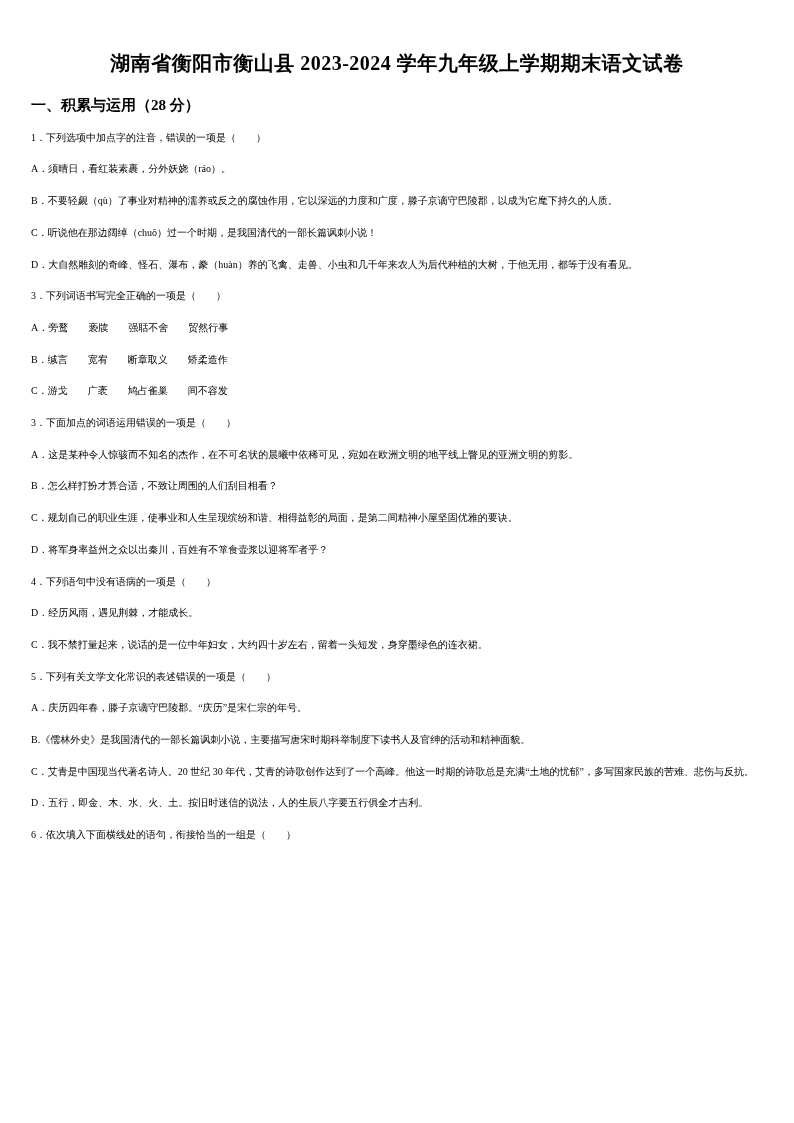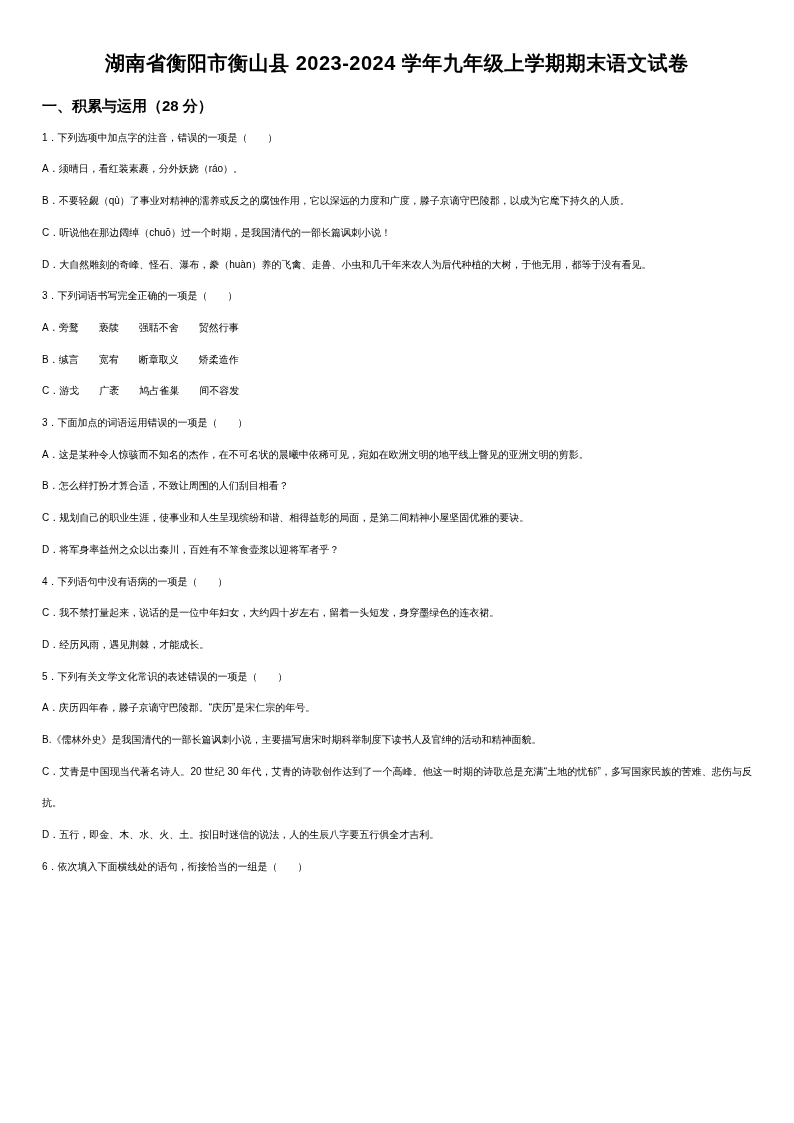--- a/index.html
+++ b/index.html
@@ -6,35 +6,35 @@
     margin: 0;
     padding: 0;
     background: #ffffff;
   }
   .page {
     position: relative;
     width: 794px;
     height: 1123px;
     background: #ffffff;
     color: #000000;
-    font-family: Liberation Sans, sans-serif;
+    font-family: Liberation Serif, serif;
     box-sizing: border-box;
     padding-top: 46px;
     overflow: hidden;
   }
   .title {
     margin: 0 42px 10px 42px;
     text-align: center;
     font-size: 20px;
     font-weight: bold;
     line-height: 34px;
     letter-spacing: 0.5px;
   }
   .content {
-    padding: 0 42px;
+    padding: 0 31px;
   }
   .content p {
     margin: 0;
     font-size: 10px;
     line-height: 31.7px;
     text-align: justify;
   }
   .content p.heading {
     font-size: 15px;
     font-weight: bold;
@@ -59,22 +59,22 @@
     <p>B．缄言　　宽宥　　断章取义　　矫柔造作</p>
     <p>C．游戈　　广袤　　鸠占雀巢　　间不容发</p>
 
     <p>3．下面加点的词语运用错误的一项是（　　）</p>
     <p>A．这是某种令人惊骇而不知名的杰作，在不可名状的晨曦中依稀可见，宛如在欧洲文明的地平线上瞥见的亚洲文明的剪影。</p>
     <p>B．怎么样打扮才算合适，不致让周围的人们刮目相看？</p>
     <p>C．规划自己的职业生涯，使事业和人生呈现缤纷和谐、相得益彰的局面，是第二间精神小屋坚固优雅的要诀。</p>
     <p>D．将军身率益州之众以出秦川，百姓有不箪食壶浆以迎将军者乎？</p>
 
     <p>4．下列语句中没有语病的一项是（　　）</p>
+    <p>D．经历风雨，遇见荆棘，才能成长。</p>
     <p>C．我不禁打量起来，说话的是一位中年妇女，大约四十岁左右，留着一头短发，身穿墨绿色的连衣裙。</p>
-    <p>D．经历风雨，遇见荆棘，才能成长。</p>
 
     <p>5．下列有关文学文化常识的表述错误的一项是（　　）</p>
     <p>A．庆历四年春，滕子京谪守巴陵郡。“庆历”是宋仁宗的年号。</p>
     <p>B.《儒林外史》是我国清代的一部长篇讽刺小说，主要描写唐宋时期科举制度下读书人及官绅的活动和精神面貌。</p>
     <p>C．艾青是中国现当代著名诗人。20 世纪 30 年代，艾青的诗歌创作达到了一个高峰。他这一时期的诗歌总是充满“土地的忧郁”，多写国家民族的苦难、悲伤与反抗。</p>
     <p>D．五行，即金、木、水、火、土。按旧时迷信的说法，人的生辰八字要五行俱全才吉利。</p>
 
     <p>6．依次填入下面横线处的语句，衔接恰当的一组是（　　）</p>
   </div>
 </div>

